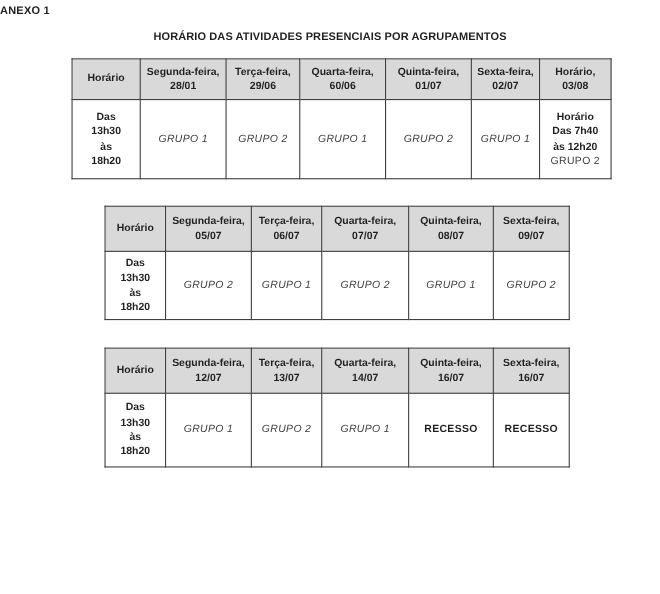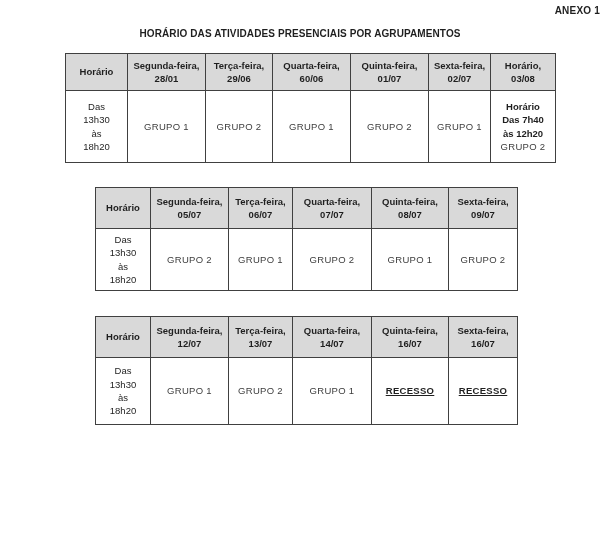--- a/index.html
+++ b/index.html
@@ -6,21 +6,21 @@
   html, body {
     width: 600px; height: 540px;
     background: #ffffff;
     font-family: "Liberation Sans", sans-serif;
     color: #1f1f1f;
     position: relative;
     overflow: hidden;
   }
   .doc-title {
     position: absolute; top: 5px; left: 0; width: 600px;
-    text-align: right; font-weight: bold; font-size: 10px;
+    text-align: left; font-weight: bold; font-size: 10px;
     letter-spacing: 0.2px;
   }
   .doc-subtitle {
     position: absolute; top: 28px; left: 0; width: 600px;
     text-align: center; font-weight: bold; font-size: 10px;
     letter-spacing: 0.1px;
   }
   table.sched {
     position: absolute;
     border-collapse: collapse;
@@ -34,30 +34,31 @@
     padding: 1px 2px;
     font-size: 9.5px;
     line-height: 1.4;
   }
   table.sched tr.hdr td {
     background: #d9d9d9;
     font-weight: bold;
     color: #1f1f1f;
   }
   table.sched td.timecol {
-    font-weight: normal;
+    font-weight: bold;
     color: #1f1f1f;
   }
   table.sched tr.bodyrow td.group {
     color: #3d3d3d;
     letter-spacing: 0.3px;
+    font-style: italic;
   }
   table.sched td .b { font-weight: bold; color: #1f1f1f; }
   table.sched td .n { font-weight: normal; color: #3d3d3d; letter-spacing: 0.3px; }
-  table.sched td.bold-cell { font-weight: bold; color: #1f1f1f; letter-spacing: 0.3px; text-decoration: underline; }
+  table.sched td.bold-cell { font-weight: bold; color: #1f1f1f; letter-spacing: 0.3px; }
   #t1 { left: 65px;  top: 53px; }
   #t1 tr.hdr     { height: 37px; }
   #t1 tr.bodyrow { height: 72px; }
   #t2 { left: 95px;  top: 187px; }
   #t2 tr.hdr     { height: 41px; }
   #t2 tr.bodyrow { height: 62px; }
   #t3 { left: 95px;  top: 316px; }
   #t3 tr.hdr     { height: 41px; }
   #t3 tr.bodyrow { height: 67px; }
 </style>

